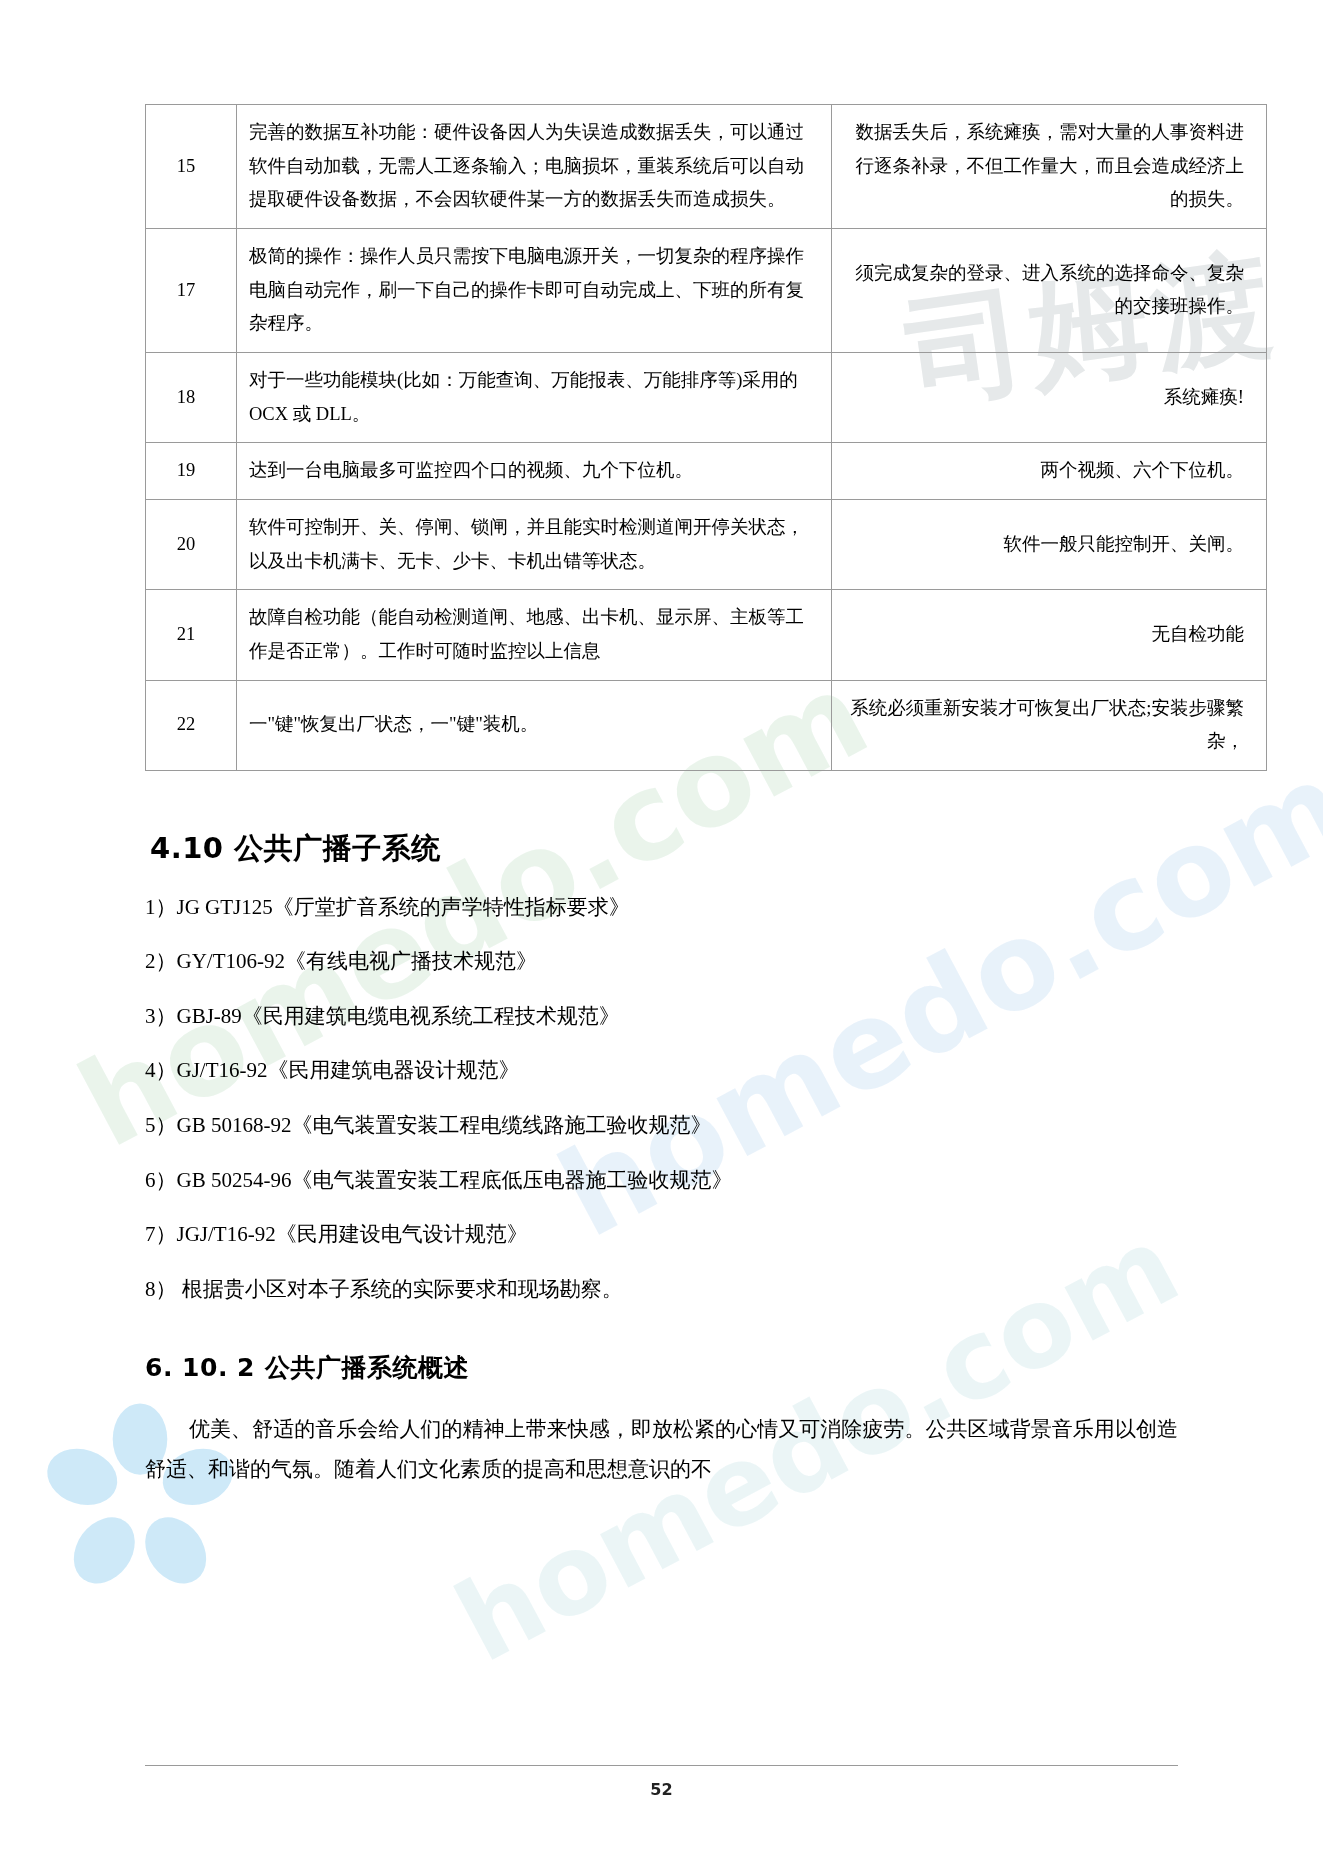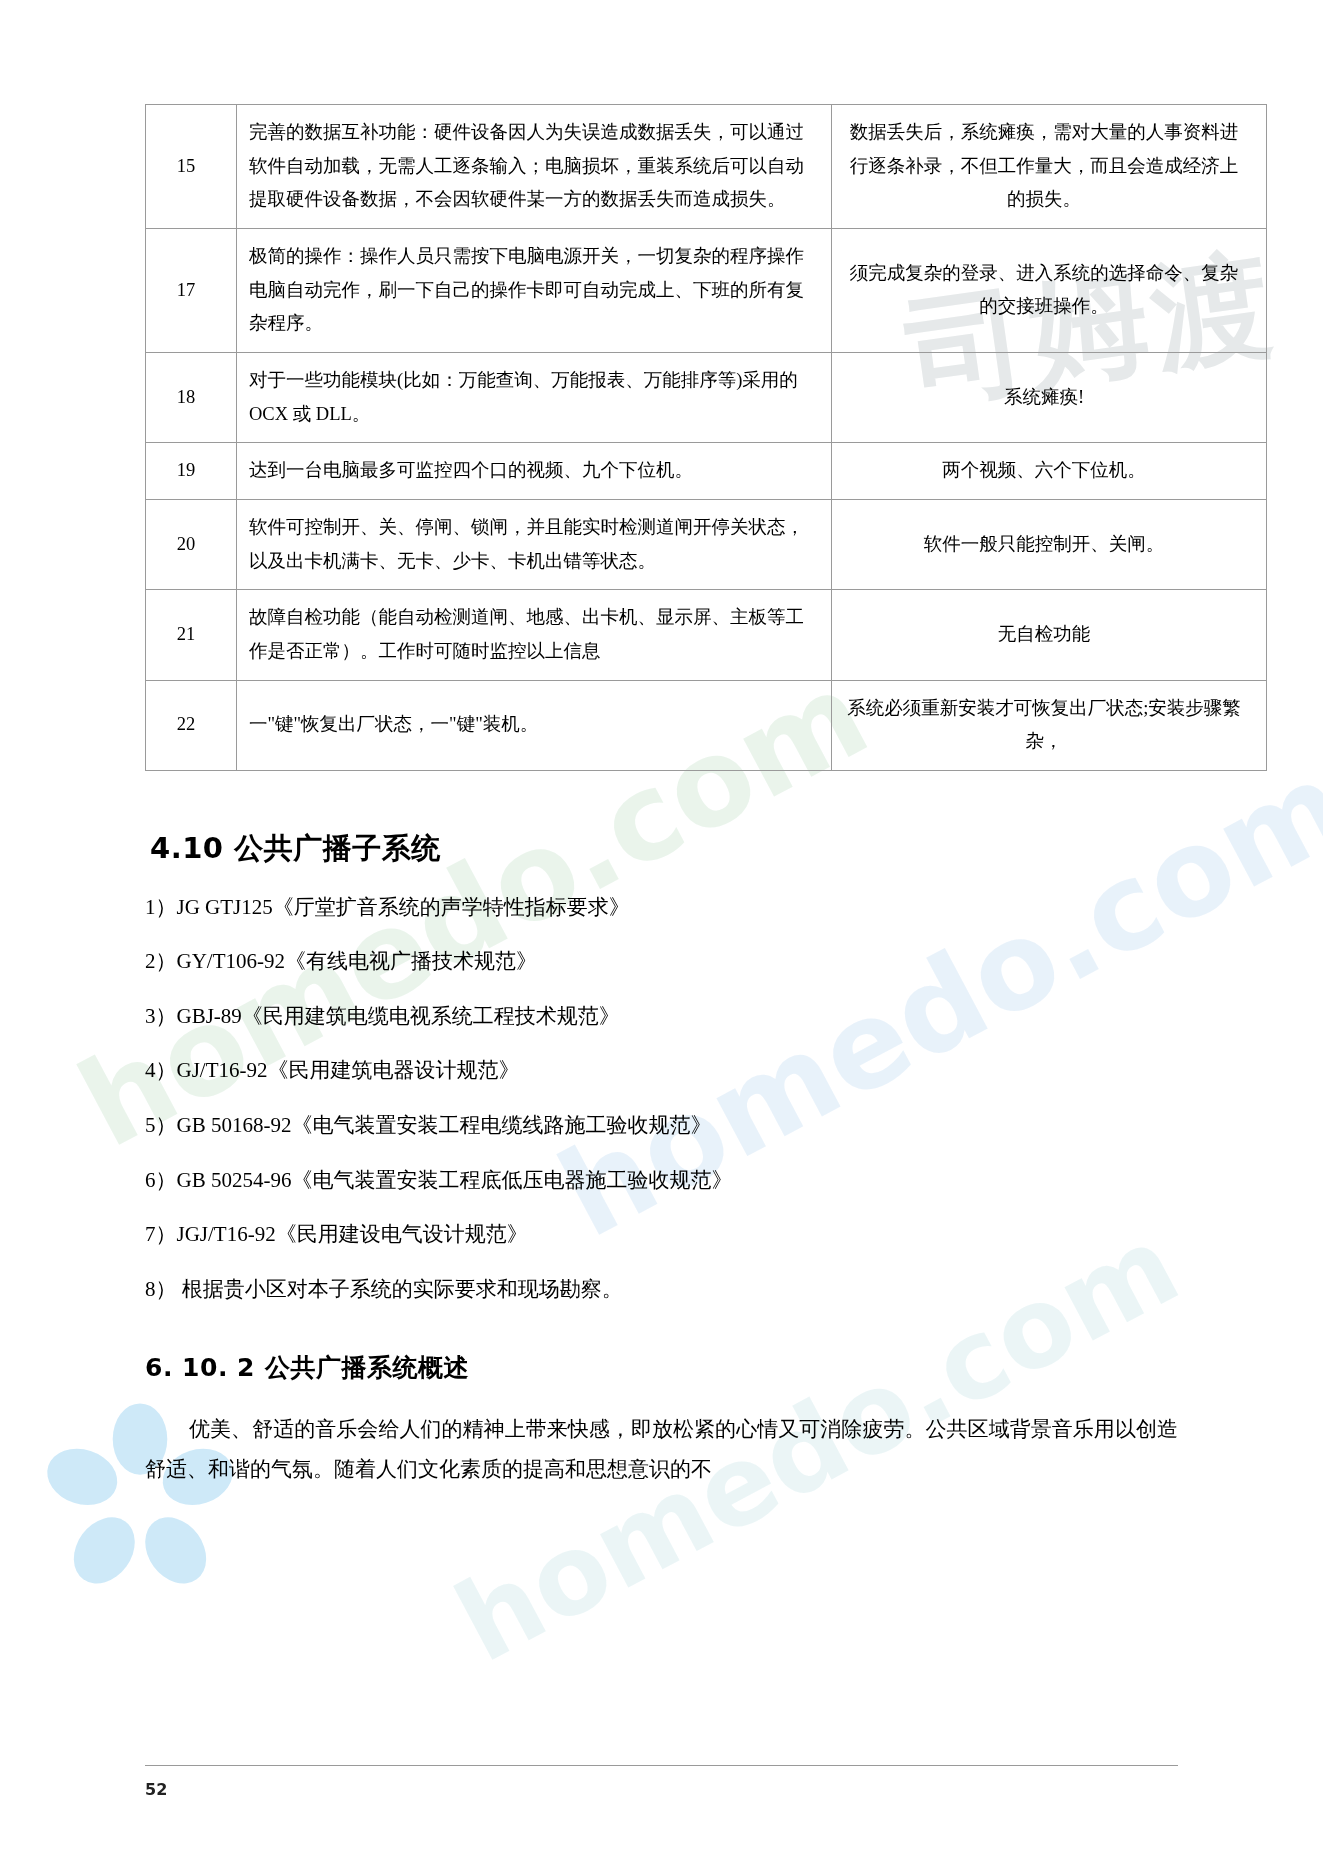--- a/index.html
+++ b/index.html
@@ -98,21 +98,21 @@
     width: 56px;
     text-align: center;
     padding: 11px 2px;
   }
   td.col-mid {
     width: 560px;
     text-align: left;
   }
   td.col-right {
     width: 400px;
-    text-align: center;
+    text-align: right;
     padding: 11px 22px;
   }
   h2.sec {
     font-family: "DejaVu Sans", "Liberation Sans", sans-serif;
     font-size: 29px;
     font-weight: bold;
     margin: 58px 0 0 5px;
     letter-spacing: 0.5px;
   }
   h3.sub {
@@ -143,20 +143,21 @@
     text-indent: 44px;
     text-align: justify;
   }
   .footer {
     position: absolute;
     left: 145px;
     right: 145px;
     bottom: 72px;
     border-top: 1px solid #9a9a9a;
     padding-top: 14px;
+    text-align: center;
     font-family: "DejaVu Sans", "Liberation Sans", sans-serif;
     font-size: 16px;
     font-weight: bold;
     color: #222;
   }
 </style>
 </head>
 <body>
 
 <div class="page">

